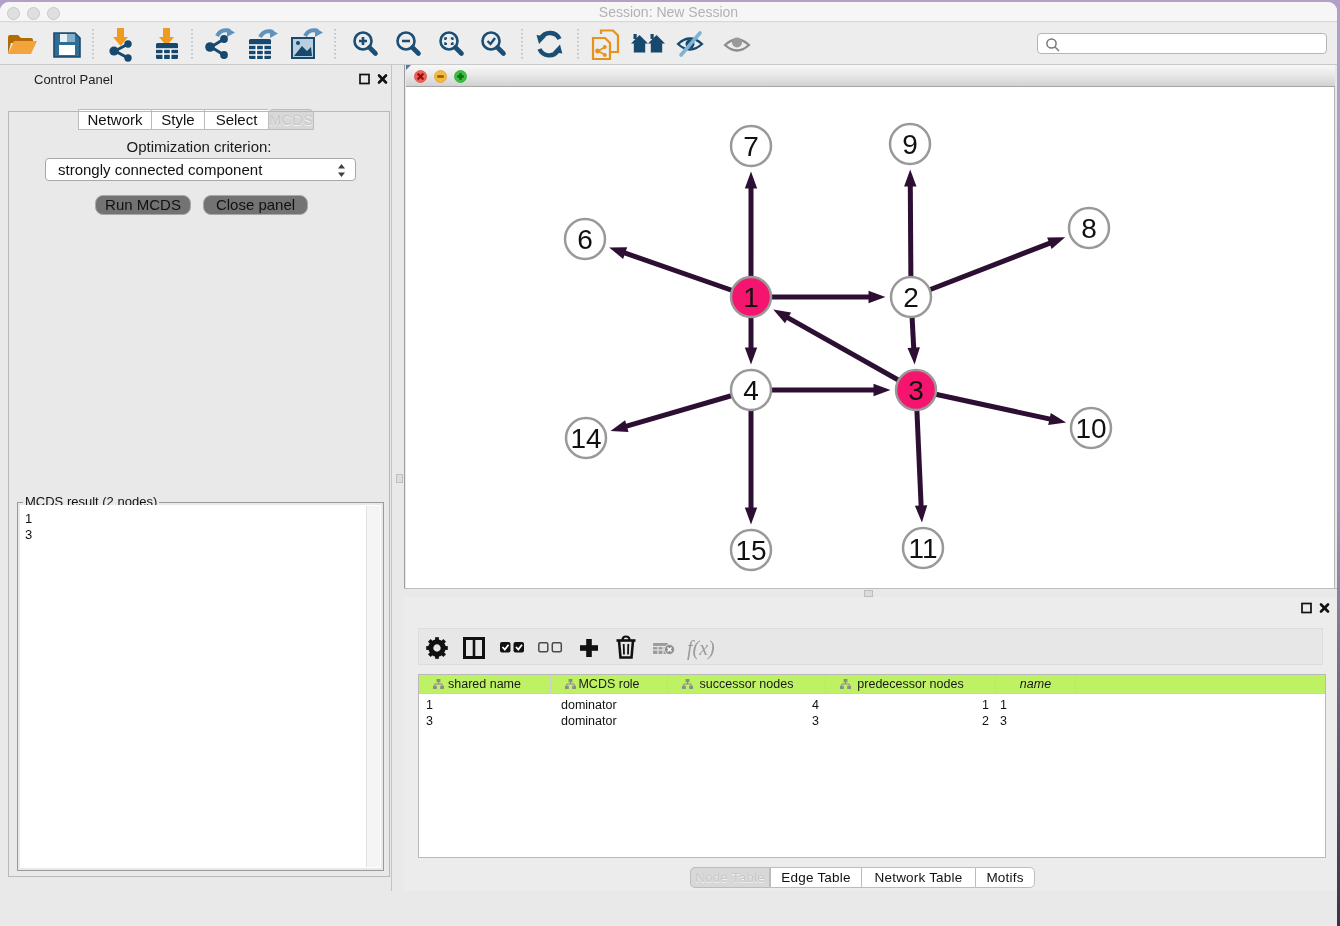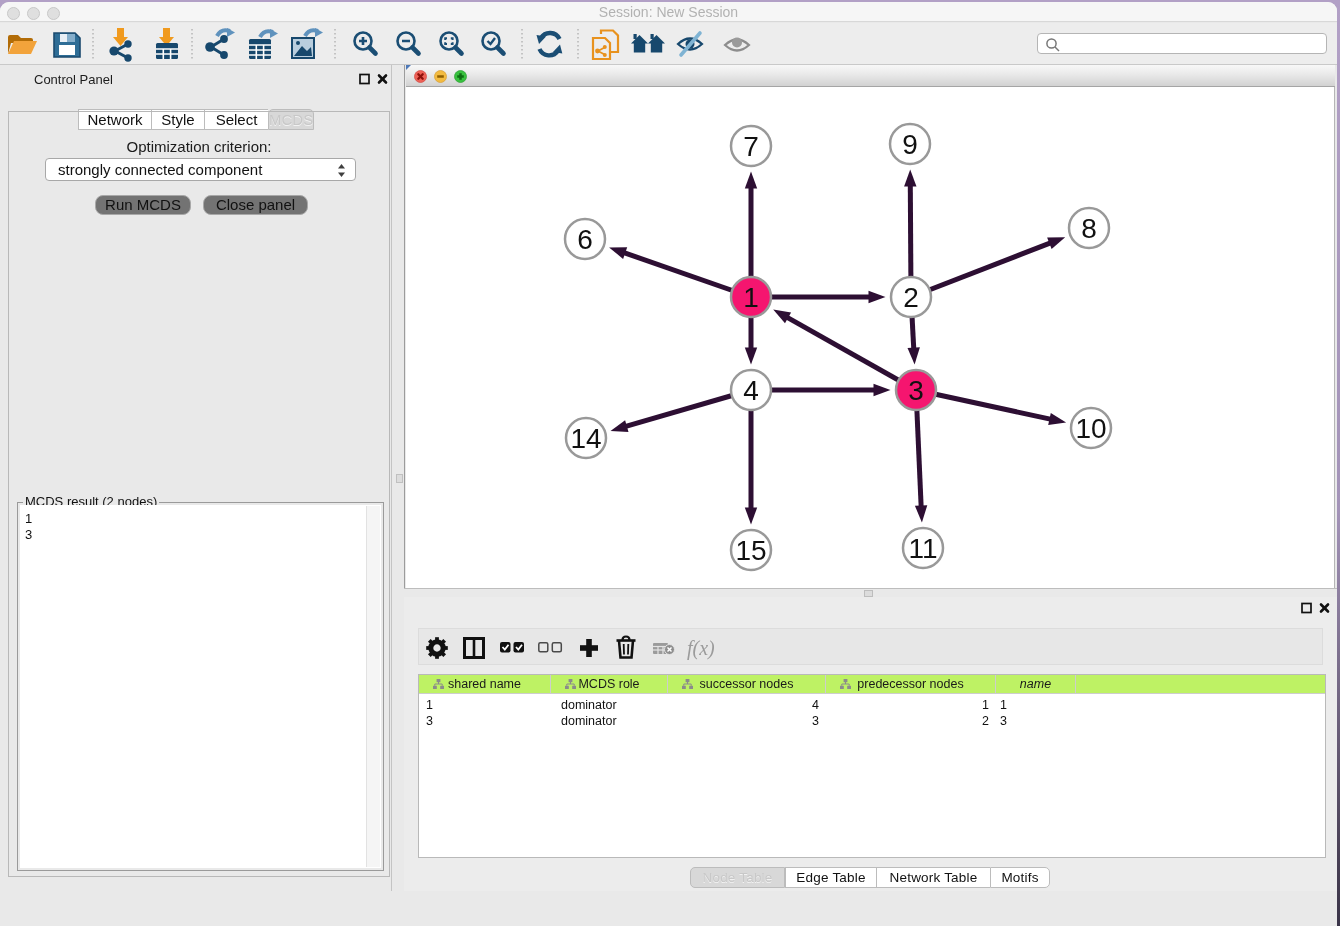--- a/index.html
+++ b/index.html
@@ -483,19 +483,19 @@
       <div class="trow" style="left:249px; top:23px; width:151px; text-align:right;">4</div>
       <div class="trow" style="left:407px; top:23px; width:163px; text-align:right;">1</div>
       <div class="trow" style="left:581px; top:23px;">1</div>
       <div class="trow" style="left:7px; top:39px;">3</div>
       <div class="trow" style="left:142px; top:39px;">dominator</div>
       <div class="trow" style="left:249px; top:39px; width:151px; text-align:right;">3</div>
       <div class="trow" style="left:407px; top:39px; width:163px; text-align:right;">2</div>
       <div class="trow" style="left:581px; top:39px;">3</div>
     </div>
     <div class="tabrow" id="btabs">
-      <div class="tab tab2 sel" style="width:95px; border-radius:5px 0 0 5px;">Node Table</div>
+      <div class="tab tab2 sel" style="width:80px; border-radius:5px 0 0 5px;">Node Table</div>
       <div class="tab tab2" style="width:91px;">Edge Table</div>
       <div class="tab tab2" style="width:114px;">Network Table</div>
       <div class="tab tab2" style="width:60px; border-right:1px solid #bcbcbc; border-radius:0 5px 5px 0;">Motifs</div>
     </div>
   </div>
 </div>
 
 </body></html>

